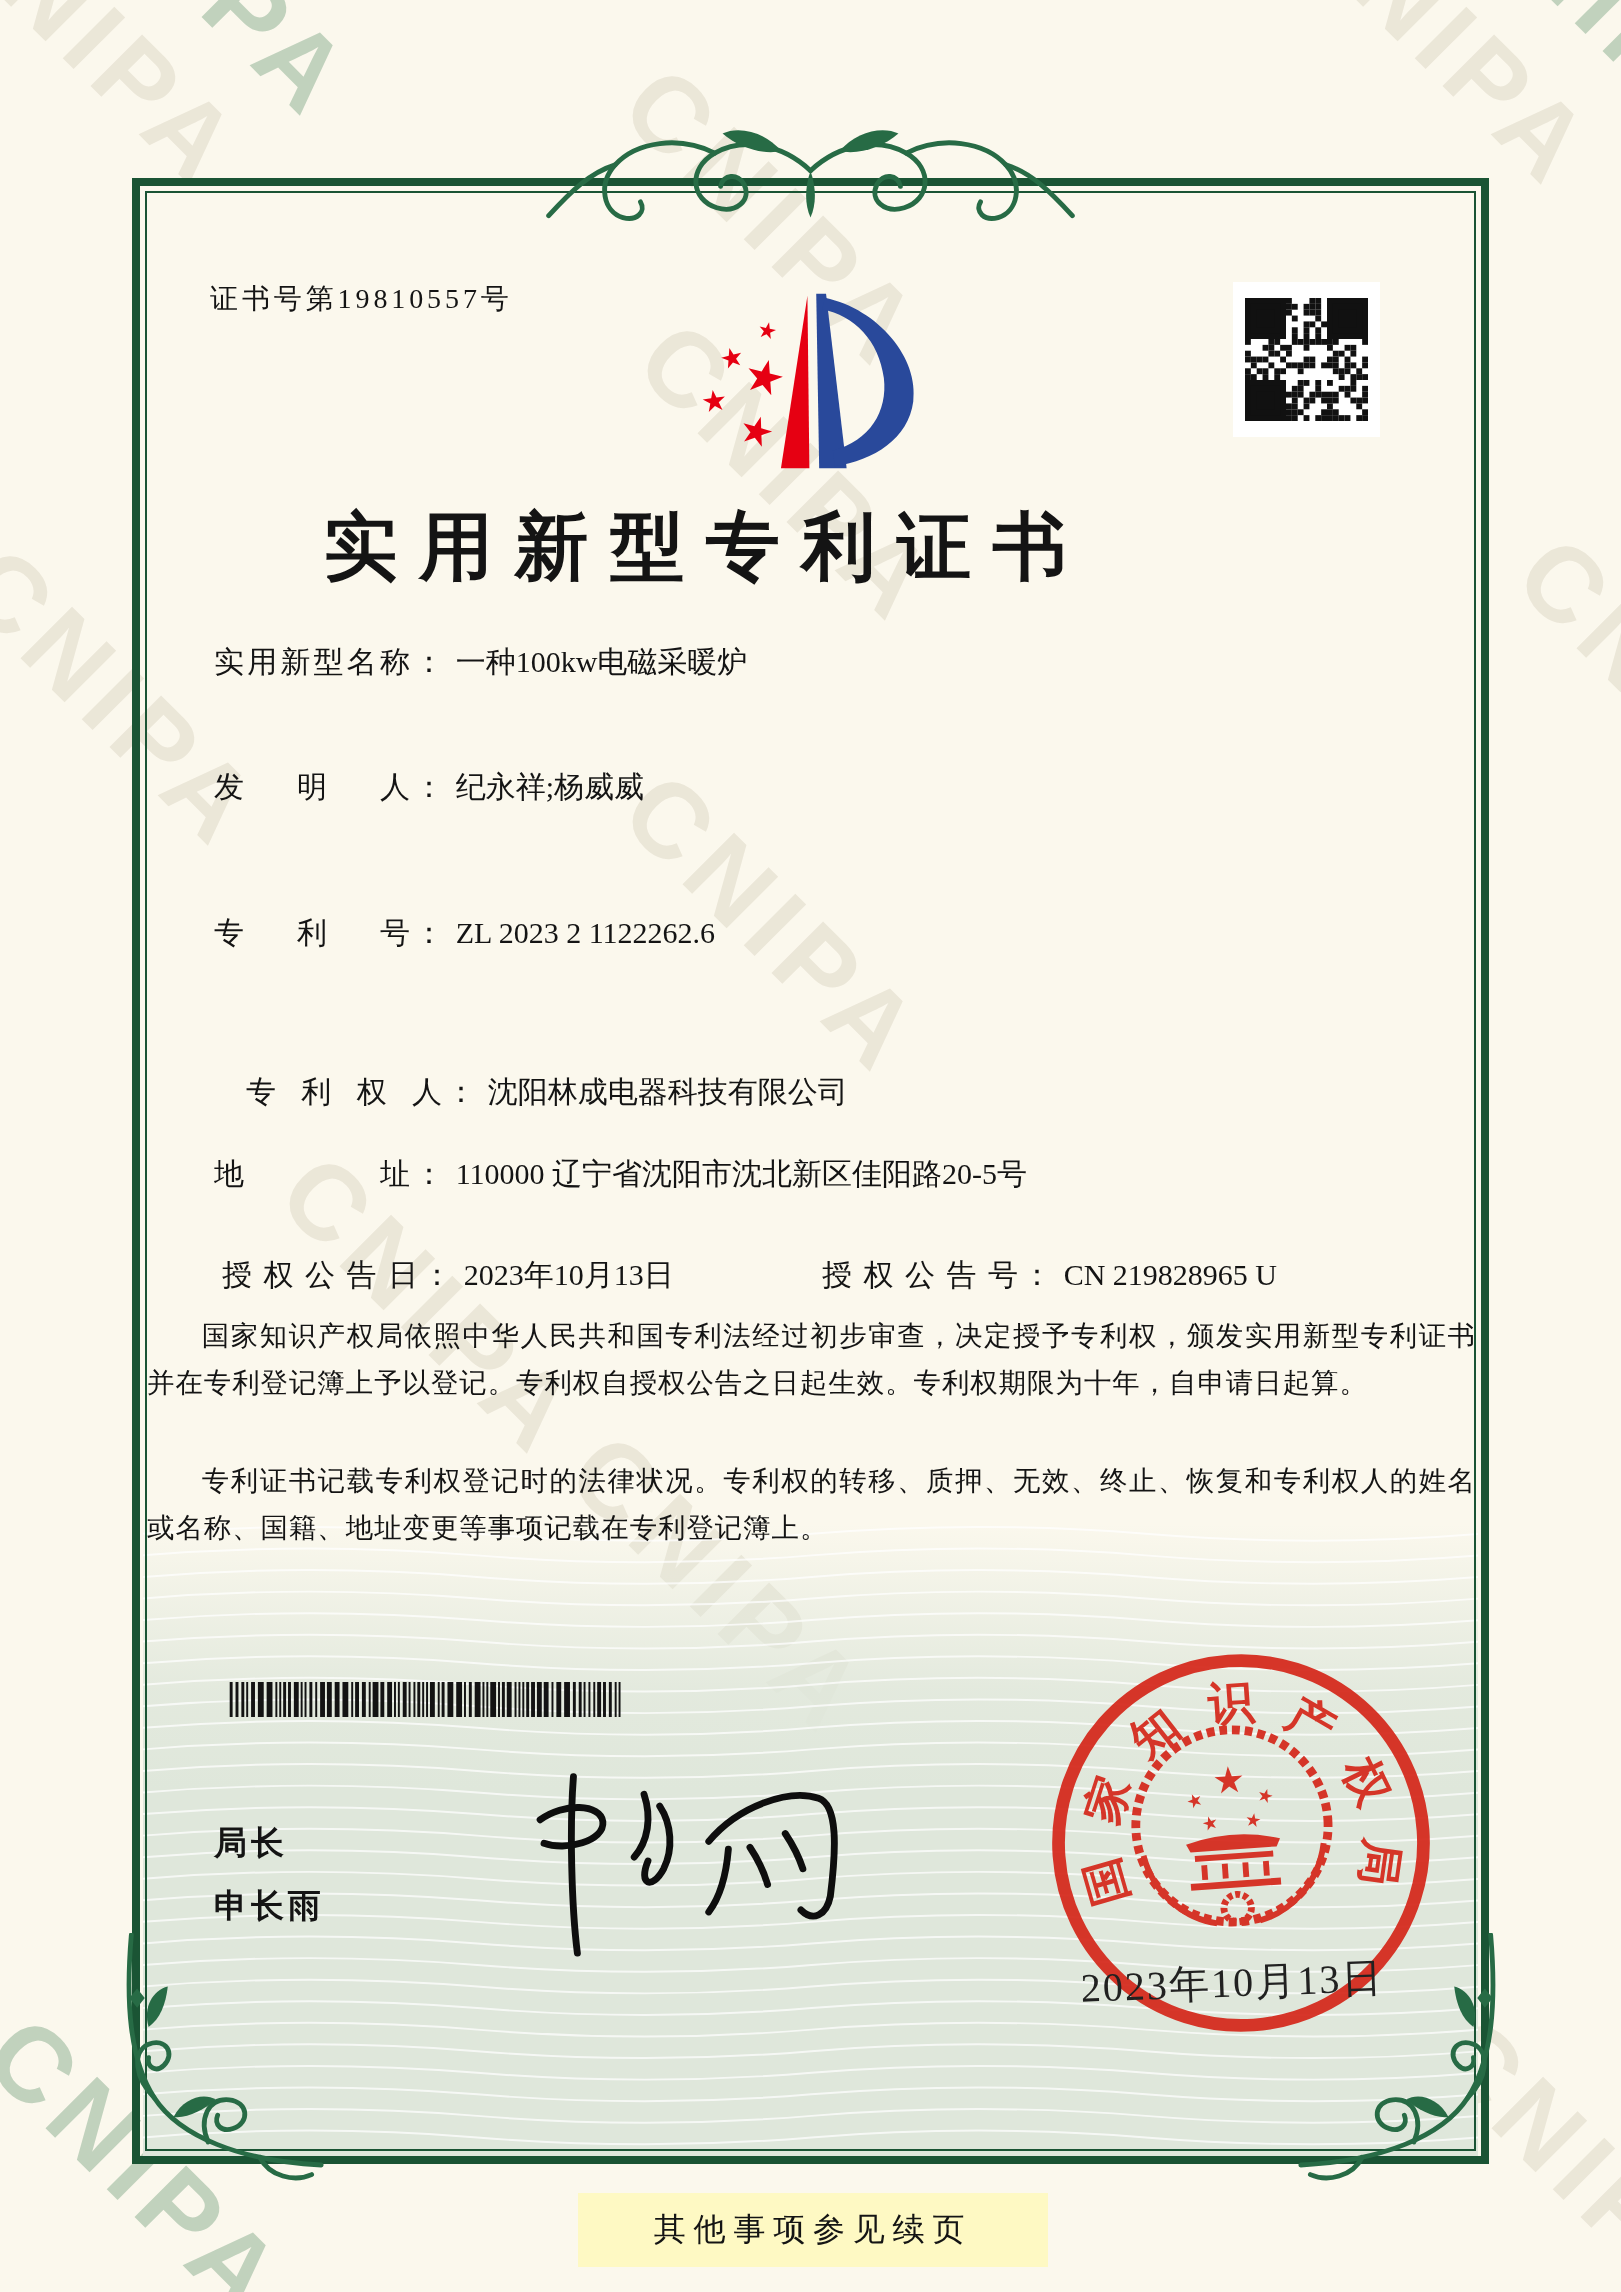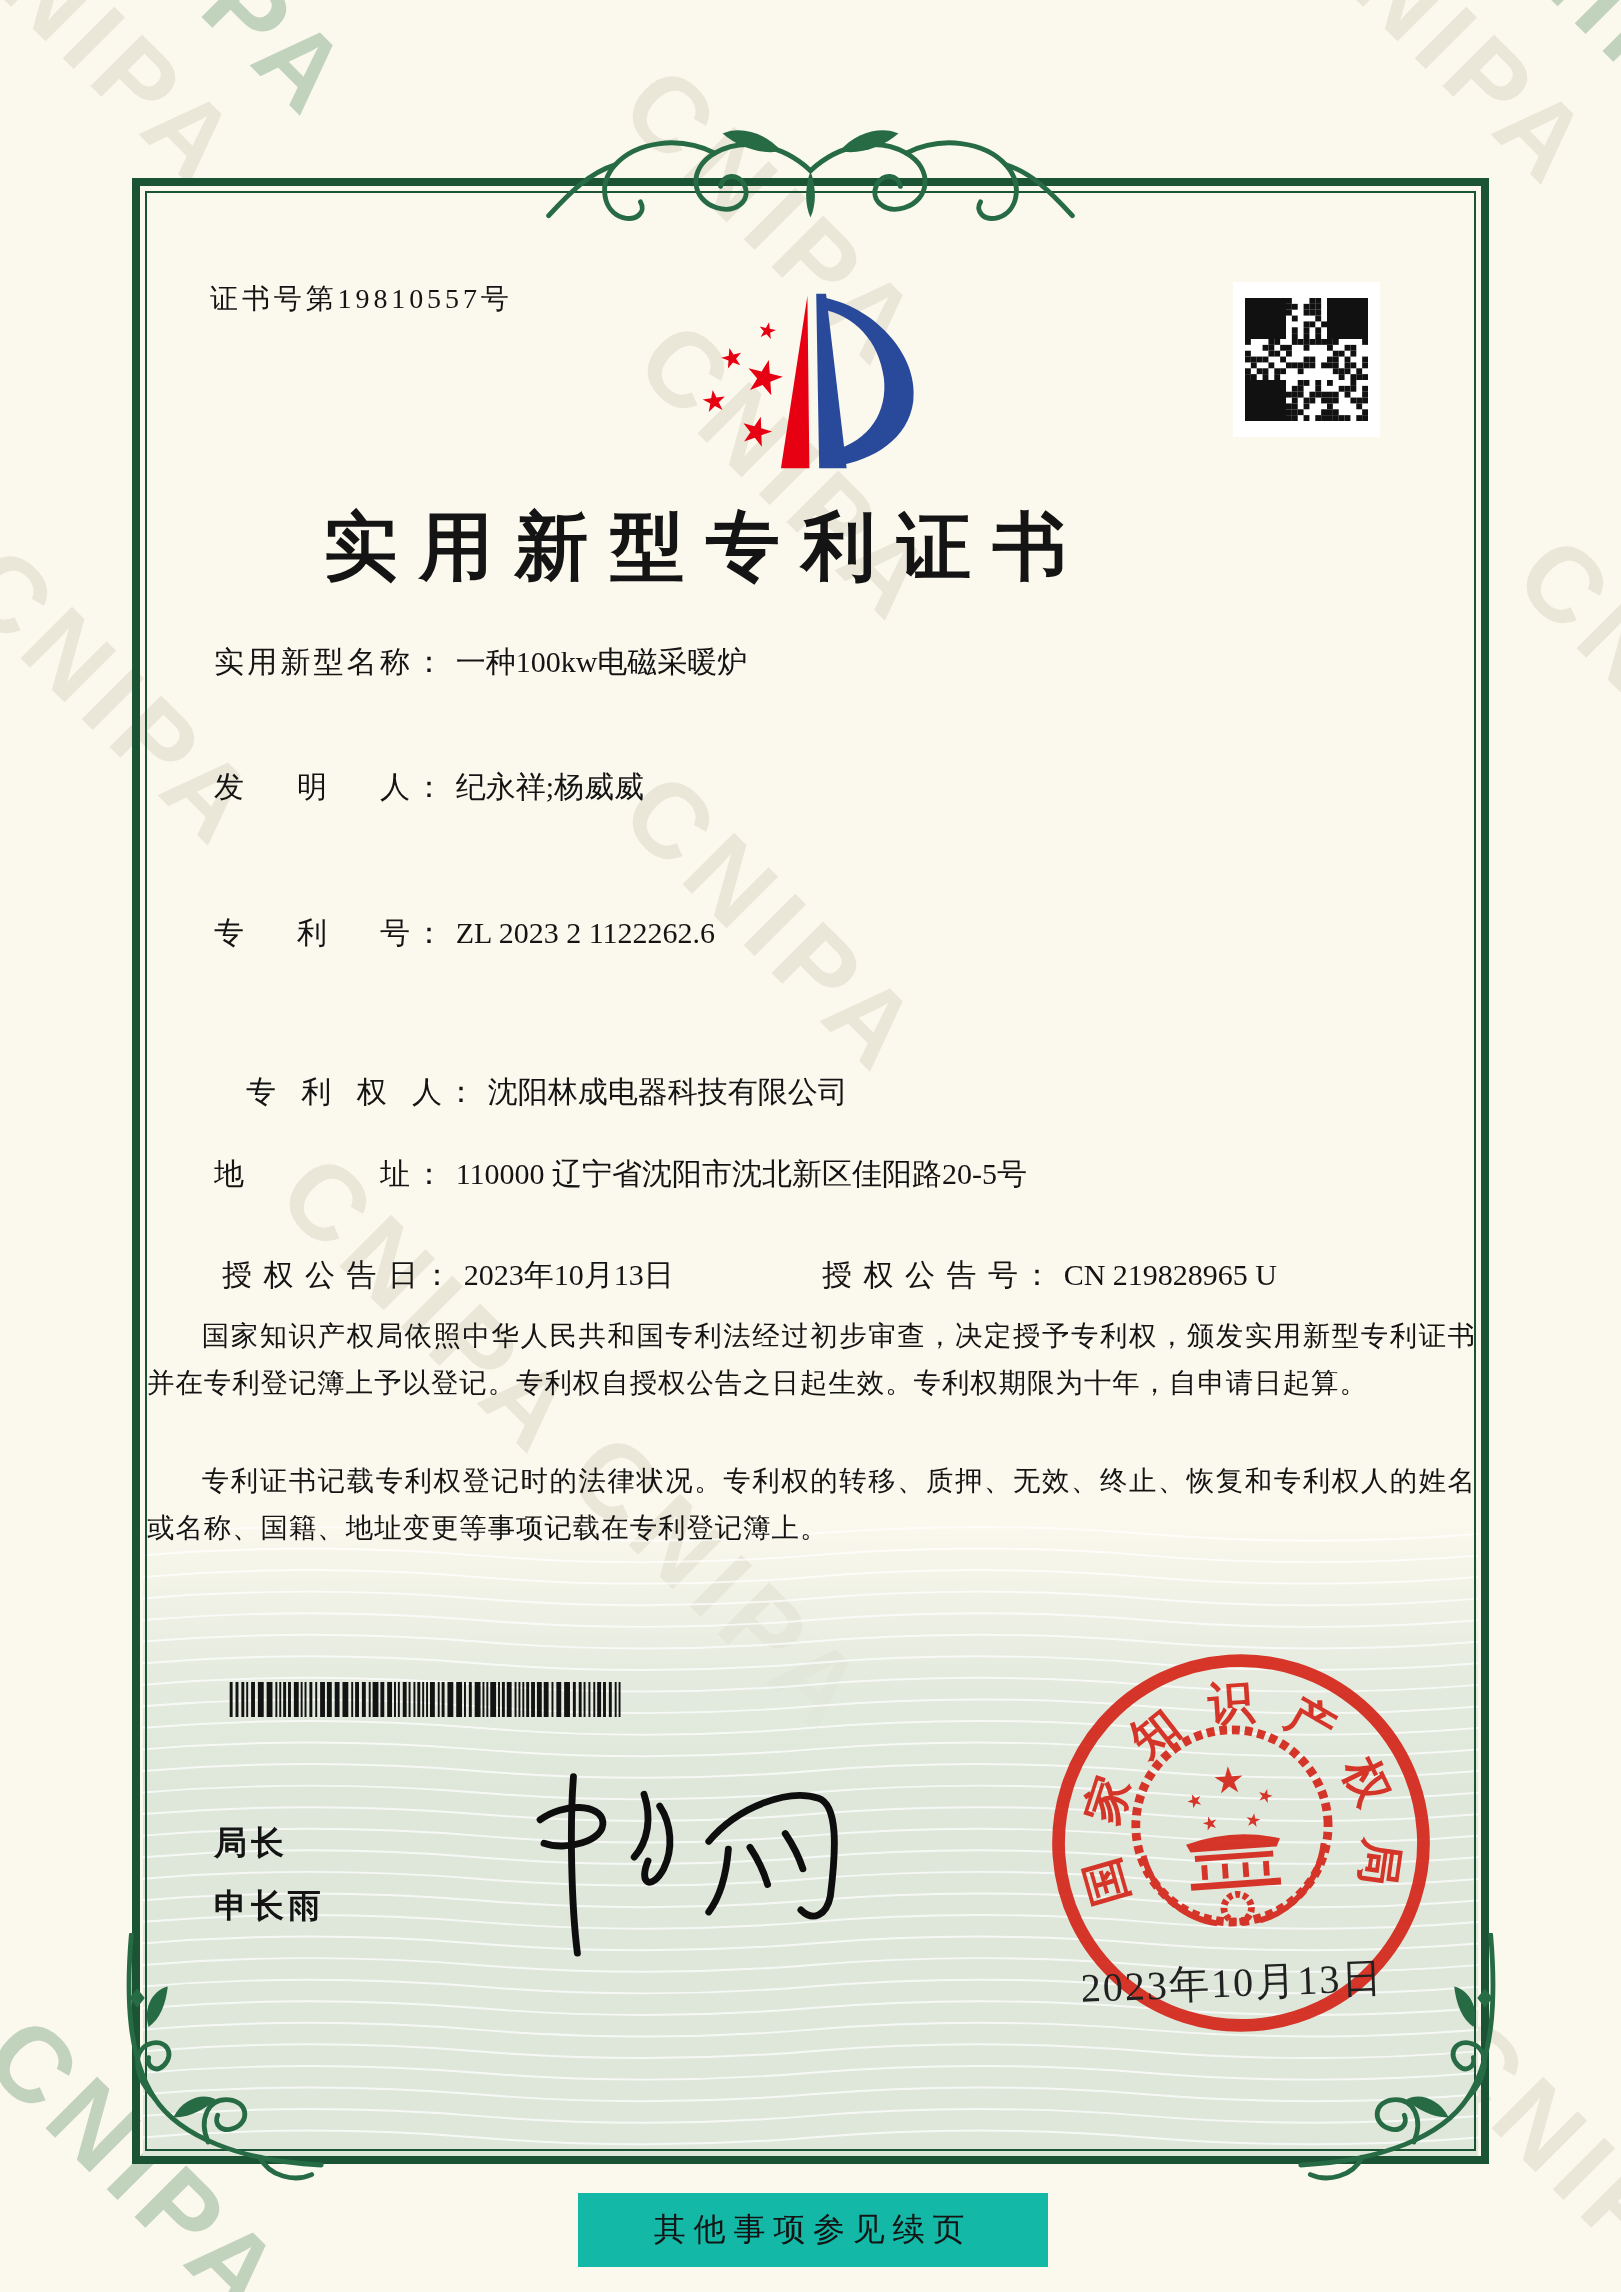--- a/index.html
+++ b/index.html
@@ -35,21 +35,21 @@
              letter-spacing:21.6px;text-indent:21.6px;}
   .field-row{position:absolute;left:214px;font-size:30px;white-space:nowrap;}
   .flabel{display:inline-block;width:196px;text-align:justify;text-align-last:justify;}
   .fcolon{display:inline-block;padding:0 11.8px 0 3.9px;}
   .fgroup2{position:absolute;left:600px;top:0;white-space:nowrap;}
   .para{position:absolute;left:147px;width:1329px;font-size:27.4px;line-height:47px;
         text-align:justify;text-indent:2em;letter-spacing:1px;}
   .signer{position:absolute;left:214px;font-family:"Liberation Sans",sans-serif;
           font-size:33px;font-weight:bold;letter-spacing:3.9px;}
   .page-footer{position:absolute;left:0;width:1621px;top:2096px;text-align:center;font-size:25.5px;}
-  .note-box{position:absolute;left:578px;top:2193px;width:470px;height:74px;background:#14b8a6;
+  .note-box{position:absolute;left:578px;top:2193px;width:470px;height:74px;background:#fef9c3;
             display:flex;align-items:center;justify-content:center;font-size:32px;letter-spacing:7.8px;}
   .qr-box{position:absolute;left:1233px;top:282px;width:147px;height:155px;background:#ffffff;
           display:flex;align-items:center;justify-content:center;}
   #qr rect{fill:#111;}
   #barcode rect{fill:#131313;}
   .seal-char{font-size:47px;font-weight:bold;fill:#d5281b;text-anchor:middle;
              font-family:"Liberation Serif",serif;}
   .seal-date{font-size:41px;fill:#131313;text-anchor:middle;letter-spacing:2px;
              font-family:"Liberation Serif",serif;}
   .sig path{fill:none;stroke:#0e0e0e;stroke-width:7;stroke-linecap:round;stroke-linejoin:round;}

